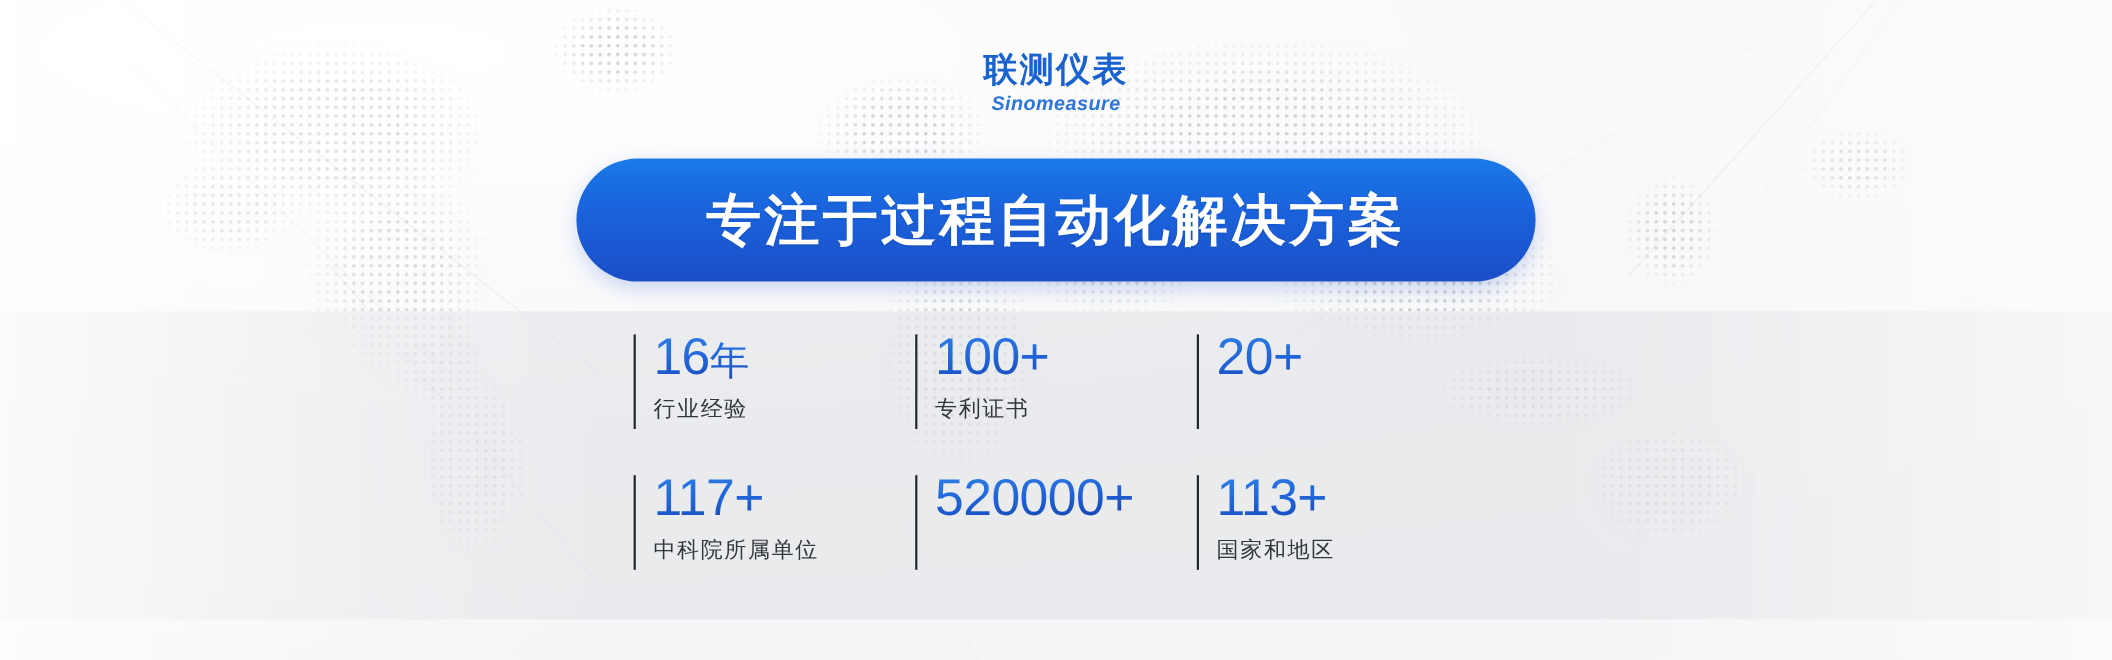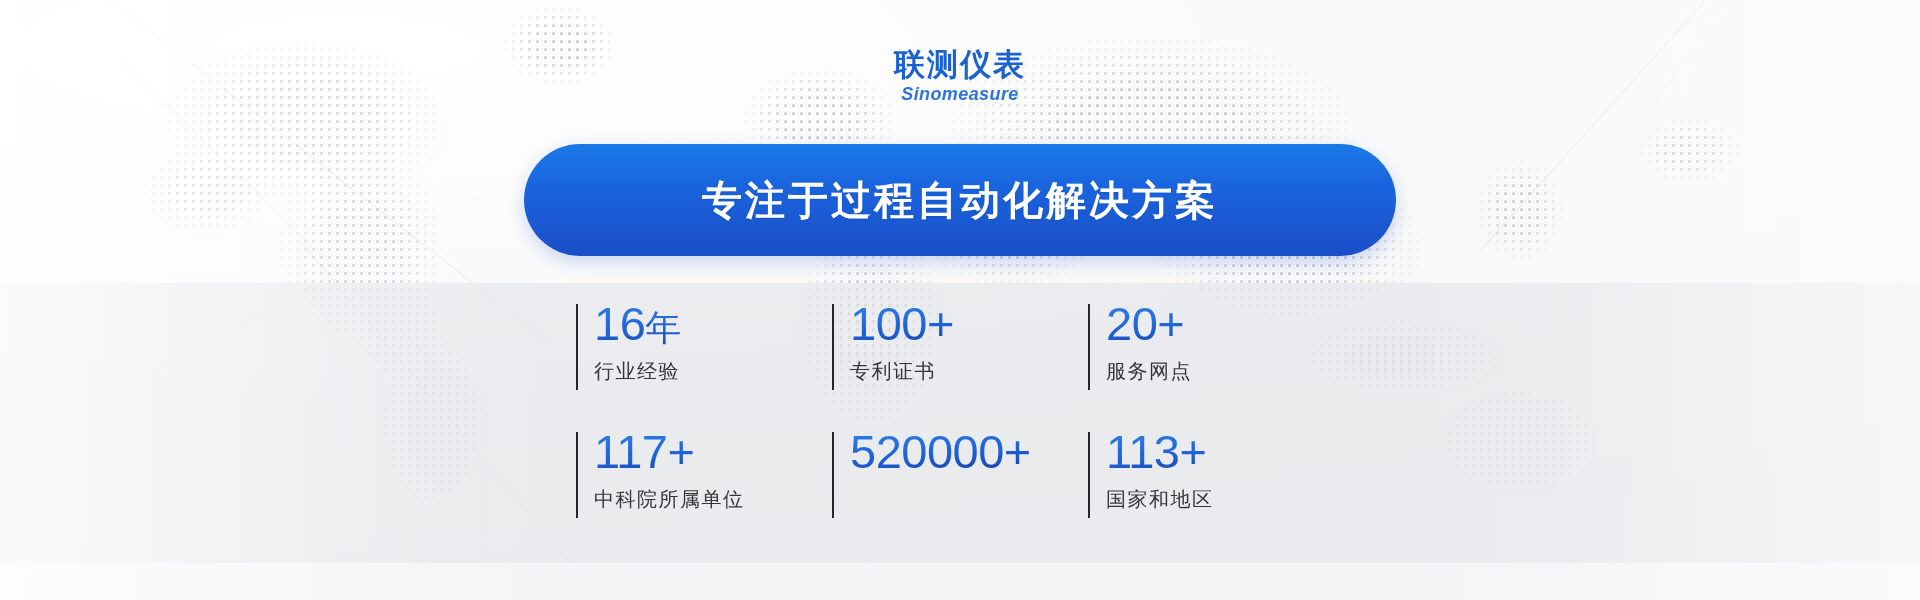--- a/index.html
+++ b/index.html
@@ -133,21 +133,21 @@
     top:144px; width:872px; height:112px;
     border-radius:56px;
     background:linear-gradient(180deg,#1a7ae8 0%,#1a64dd 38%,#1a4fc8 100%);
     box-shadow:0 6px 18px rgba(26,80,200,.22);
     display:flex; align-items:center; justify-content:center;
     z-index:7;
   }
   .pill-text{
     font-family:"DejaVu Sans","Liberation Sans",sans-serif;
     color:#ffffff;
-    font-size:40px; font-weight:700;
+    font-size:50px; font-weight:700;
     letter-spacing:3px;
     white-space:nowrap;
     text-shadow:0 1px 2px rgba(10,40,110,.18);
   }
 
   
   .stats{
     position:absolute; left:576px; top:300px;
     width:768px;
     display:grid;
@@ -239,21 +239,20 @@
         <span>100+</span><span class="suffix-cn"></span>
       </div>
       <div class="stat-label">专利证书</div>
     </div>
 
     <div class="stat">
       <span class="rule"></span>
       <div class="stat-value">
         <span>20+</span><span class="suffix-cn"></span>
       </div>
-      <div class="stat-label">服务网点</div>
     </div>
 
     <div class="stat">
       <span class="rule"></span>
       <div class="stat-value">
         <span>117+</span><span class="suffix-cn"></span>
       </div>
       <div class="stat-label">中科院所属单位</div>
     </div>
 

